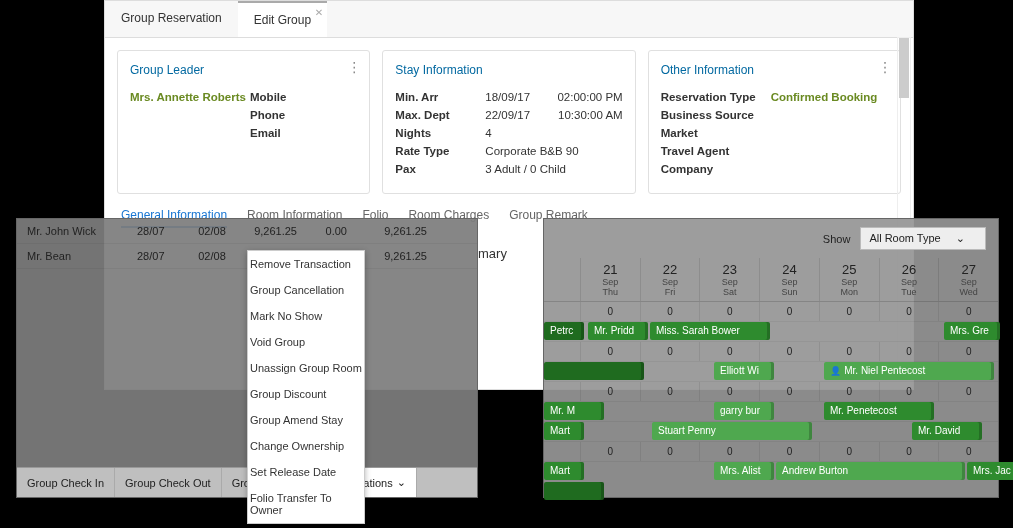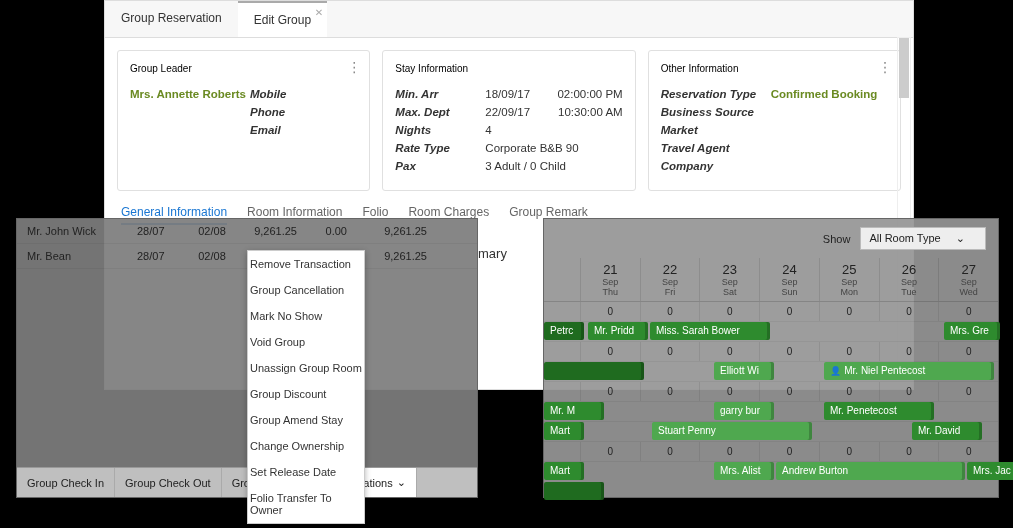--- a/index.html
+++ b/index.html
@@ -12,24 +12,24 @@
     background: #fff;
     border: 1px solid #ddd;
   }
   .tabs { display: flex; background: #f7f7f7; border-bottom: 1px solid #ddd; }
   .tab { padding: 10px 16px; font-size: 12px; color: #333; cursor: pointer; position: relative; }
   .tab.active { background: #fff; border-top: 2px solid #aaa; }
   .tab .close { position: absolute; right: 4px; top: 4px; font-size: 10px; color: #aaa; }
 
   .panels { display: flex; gap: 12px; padding: 12px; }
   .panel { flex: 1; border: 1px solid #e0e0e0; border-radius: 3px; padding: 12px; position: relative; }
-  .panel-title { font-size: 10px; font-weight: normal; color: #000000; margin-bottom: 14px; }
+  .panel-title { font-size: 12px; font-weight: normal; color: #0369a1; margin-bottom: 14px; }
   .panel-menu { position: absolute; right: 8px; top: 8px; font-size: 14px; color: #888; cursor: pointer; }
   .kv { display: flex; font-size: 11.5px; color: #333; margin-bottom: 6px; }
-  .kv .k { flex: 0 0 90px; font-weight: bold; font-style: italic; }
+  .kv .k { flex: 0 0 90px; font-weight: bold; }
   .kv .v { flex: 1; }
   .kv .v2 { margin-left: 8px; }
   .green { color: #6a8a22; font-weight: bold; }
 
   .subtabs { display: flex; gap: 20px; padding: 0 16px; font-size: 12px; color: #666; margin-top: 2px; }
   .subtab { cursor: pointer; padding-bottom: 4px; }
   .subtab.active { color: #1976d2; border-bottom: 2px solid #1976d2; }
 
   .scrollbar { position: absolute; right: 2px; top: 36px; width: 14px; height: 340px; border: 1px solid #eee; }
   .scrollbar .thumb { position: absolute; top: 0; left: 1px; width: 10px; height: 60px; background: #ccc; }

